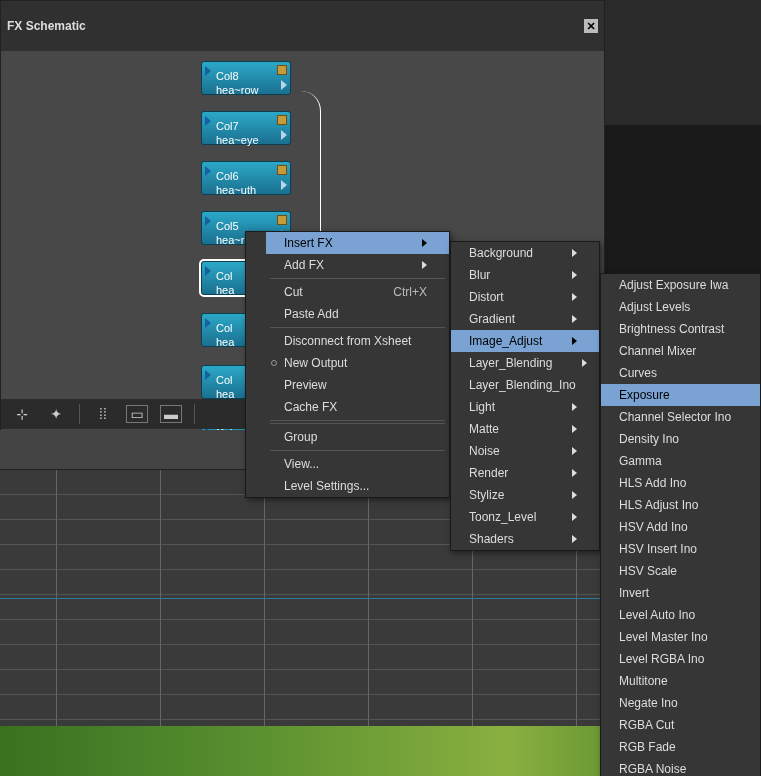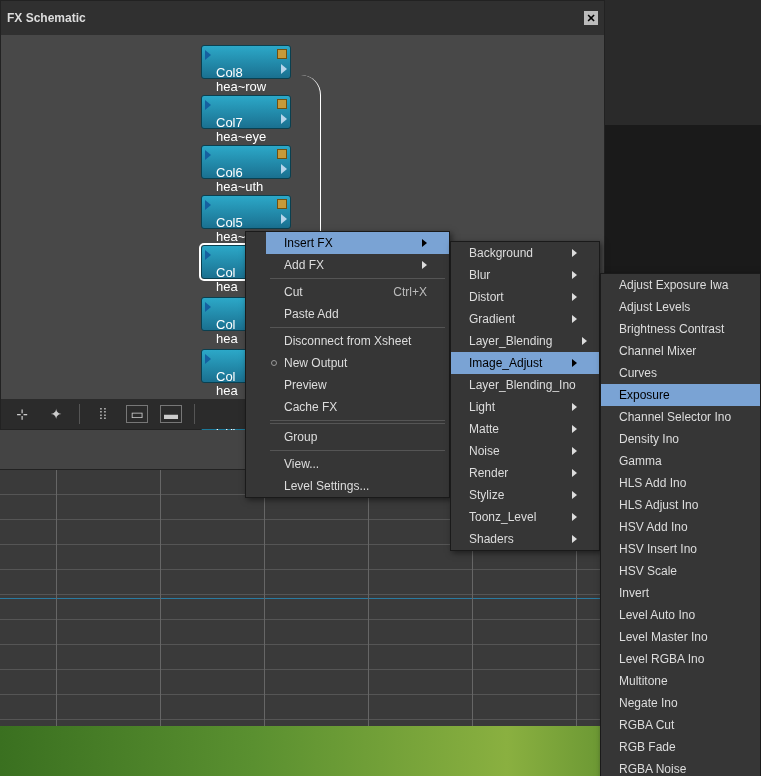--- a/index.html
+++ b/index.html
@@ -1,23 +1,23 @@
 <!DOCTYPE html>
 <html><head>
 <meta charset="utf-8">
 <style>
 * { margin: 0; padding: 0; box-sizing: border-box; font-family: Arial, sans-serif; }
 body { background: #2a2a2a; width: 761px; height: 776px; overflow: hidden; position: relative; }
 
 .window { position: absolute; top: 0; left: 0; width: 605px; height: 430px; background: #484848; border: 1px solid #222; }
-.titlebar { background: #303030; color: #ddd; padding: 10px 6px; font-size: 12px; font-weight: bold; display: flex; justify-content: space-between; align-items: center; }
+.titlebar { background: #303030; color: #ddd; padding: 18px 6px; font-size: 12px; font-weight: bold; display: flex; justify-content: space-between; align-items: center; }
 .close-btn { width: 14px; height: 14px; background: #bbb; display: flex; align-items: center; justify-content: center; font-size: 11px; color: #000; cursor: pointer; }
 .canvas { position: relative; background: #484848; height: 380px; }
 
-.node { position: absolute; width: 90px; height: 34px; background: linear-gradient(#2ca8c8, #1a7090); border: 1px solid #0a4050; border-radius: 3px; color: #fff; font-size: 13px; padding: 20px 14px 2px 14px; line-height: 14px; }
+.node { position: absolute; width: 90px; height: 34px; background: linear-gradient(#2ca8c8, #1a7090); border: 1px solid #0a4050; border-radius: 3px; color: #fff; font-size: 11px; padding: 7px 14px 2px 14px; line-height: 14px; }
 .node.sel { outline: 2px solid #fff; }
 .node .tri-l { position: absolute; left: 3px; top: 4px; width: 0; height: 0; border-top: 5px solid transparent; border-bottom: 5px solid transparent; border-left: 6px solid #1560a0; }
 .node .tri-r { position: absolute; right: 3px; top: 18px; width: 0; height: 0; border-top: 5px solid transparent; border-bottom: 5px solid transparent; border-left: 6px solid #b6d4ea; }
 .node .sq { position: absolute; right: 3px; top: 3px; width: 10px; height: 10px; background: #c79a3a; border: 1px solid #705010; }
 
 .toolbar { position: absolute; bottom: 0; left: 0; right: 0; height: 30px; background: #2b2b2b; display: flex; align-items: center; padding: 0 10px; gap: 12px; }
 .tool { width: 22px; height: 18px; display: flex; align-items: center; justify-content: center; color: #ccc; font-size: 14px; cursor: pointer; }
 .tool.outlined { border: 1px solid #777; padding: 0 2px; }
 .divider { width: 1px; height: 20px; background: #555; }
 
@@ -209,29 +209,29 @@
       <span class="arrow"></span>
     </div>
     <div class="menu-item">
       <span>Distort</span>
       <span class="arrow"></span>
     </div>
     <div class="menu-item">
       <span>Gradient</span>
       <span class="arrow"></span>
     </div>
-    <div class="menu-item">
-      <span>Layer_Blending</span>
-      <span class="arrow"></span>
-    </div>
     <div class="menu-item hl">
       <span>Image_Adjust</span>
       <span class="arrow"></span>
     </div>
     <div class="menu-item">
+      <span>Layer_Blending</span>
+      <span class="arrow"></span>
+    </div>
+    <div class="menu-item">
       <span>Layer_Blending_Ino</span>
       <span class="arrow"></span>
     </div>
     <div class="menu-item">
       <span>Light</span>
       <span class="arrow"></span>
     </div>
     <div class="menu-item">
       <span>Matte</span>
       <span class="arrow"></span>

